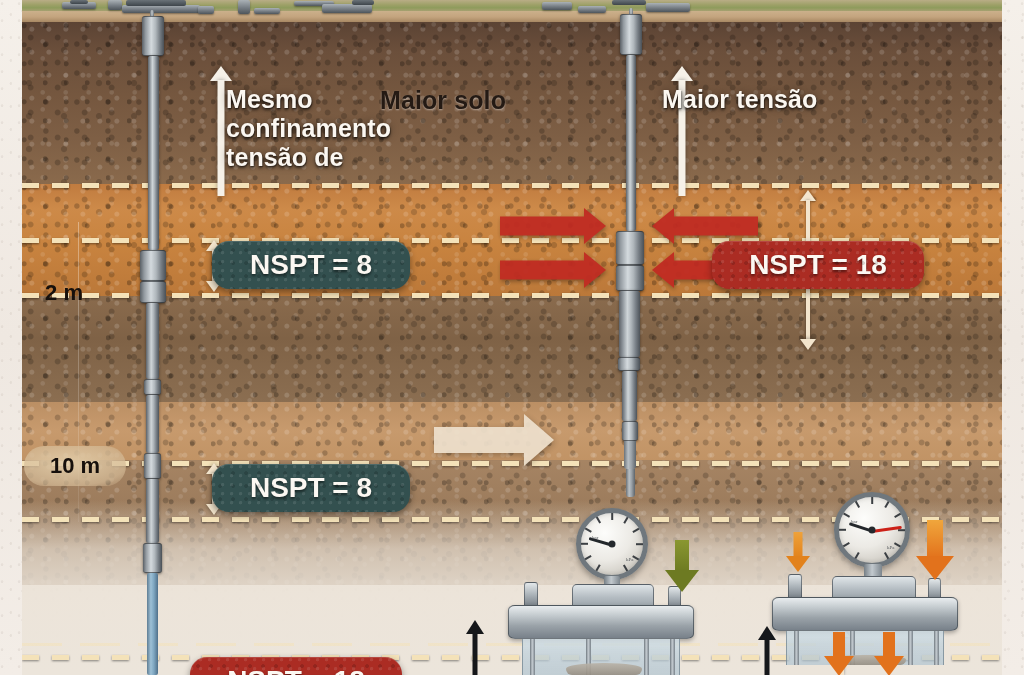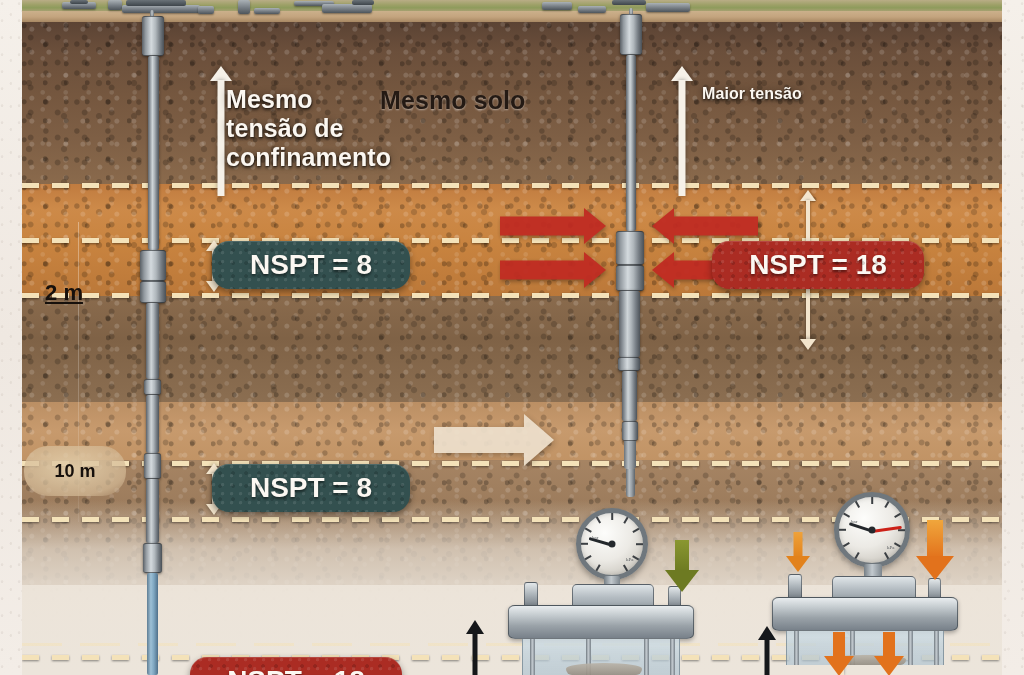--- a/index.html
+++ b/index.html
@@ -397,33 +397,33 @@
       <div class="hshaft" style="left:22px; width:84px; height:19px;"></div>
     </div>
 
     <div class="harrow cream" style="left:412px; top:440px; width:130px;">
       <div class="hshaft" style="left:0; width:90px; height:26px;"></div>
       <div class="hheadR" style="left:90px;"></div>
     </div>
 
     <div class="caption cap-white" style="left:204px; top:85px; width:200px; font-size:25px;">
       <div>Mesmo</div>
+      <div>confinamento</div>
       <div>tensão de</div>
-      <div>confinamento</div>
-    </div>
-
-    <div class="caption cap-dark" style="left:358px; top:86px; font-size:25px;">Mesmo solo</div>
-
-    <div class="caption cap-white" style="left:680px; top:85px; width:270px; font-size:16px;">
+    </div>
+
+    <div class="caption cap-dark" style="left:358px; top:86px; font-size:25px;">Maior solo</div>
+
+    <div class="caption cap-white" style="left:640px; top:85px; width:270px; font-size:25px;">
       <div>Maior tensão</div>
     </div>
 
-    <div class="depthtag" style="left:6px; top:279px; width:72px; height:28px; font-size:22px;text-decoration:underline;">2 m</div>
-
-    <div class="depthtag pill" style="left:2px; top:446px; width:102px; height:50px; font-size:18px;">10 m</div>
+    <div class="depthtag" style="left:6px; top:279px; width:72px; height:28px; font-size:22px;">2 m</div>
+
+    <div class="depthtag pill" style="left:2px; top:446px; width:102px; height:40px; font-size:22px;">10 m</div>
 
     <div class="badge badge-teal" style="left:190px; top:241px; width:198px; height:48px; font-size:28px;">NSPT = 8</div>
 
     <div class="badge badge-red" style="left:690px; top:241px; width:212px; height:48px; font-size:28px;">NSPT = 18</div>
 
     <div class="badge badge-teal" style="left:190px; top:464px; width:198px; height:48px; font-size:28px;">NSPT = 8</div>
 
     <div class="badge badge-red" style="left:168px; top:657px; width:212px; height:48px; font-size:28px;">NSPT = 18</div>
 
     <div class="cell" style="left:478px; top:500px; width:210px; height:175px;">

